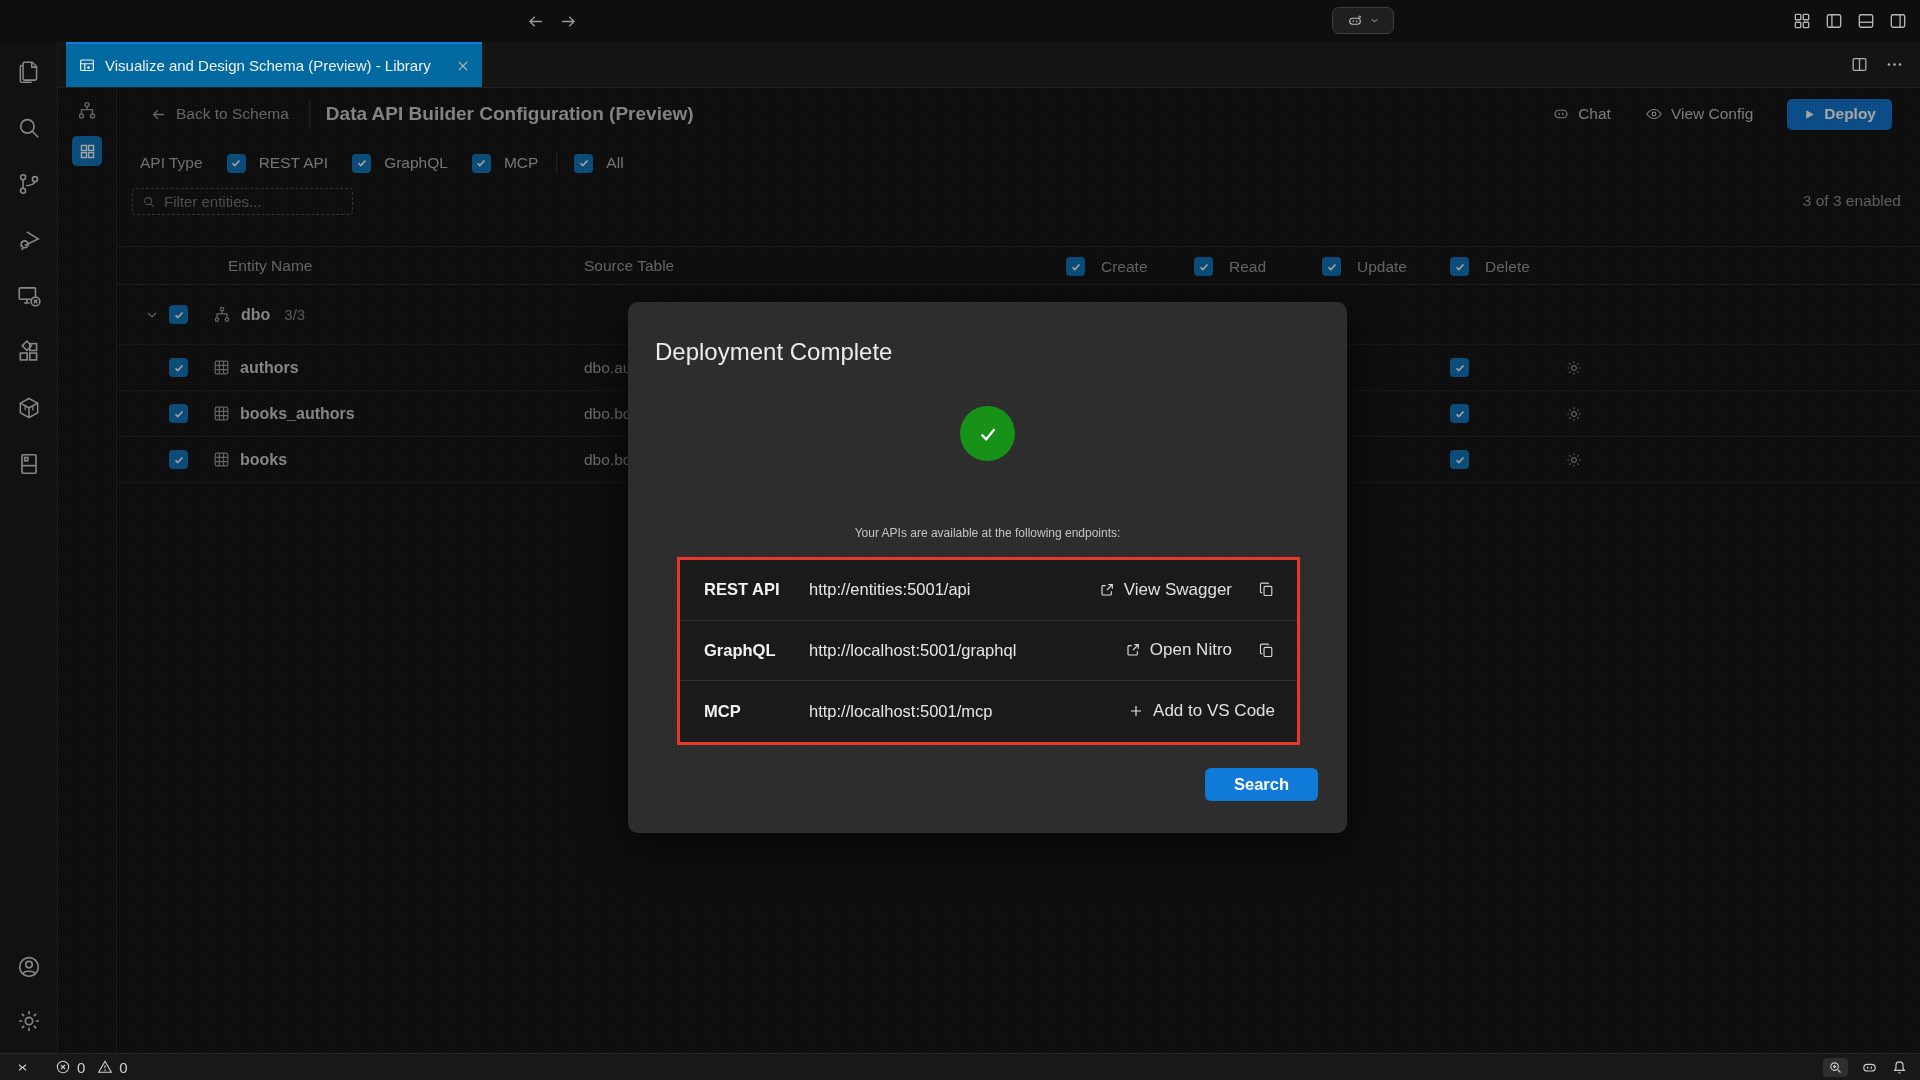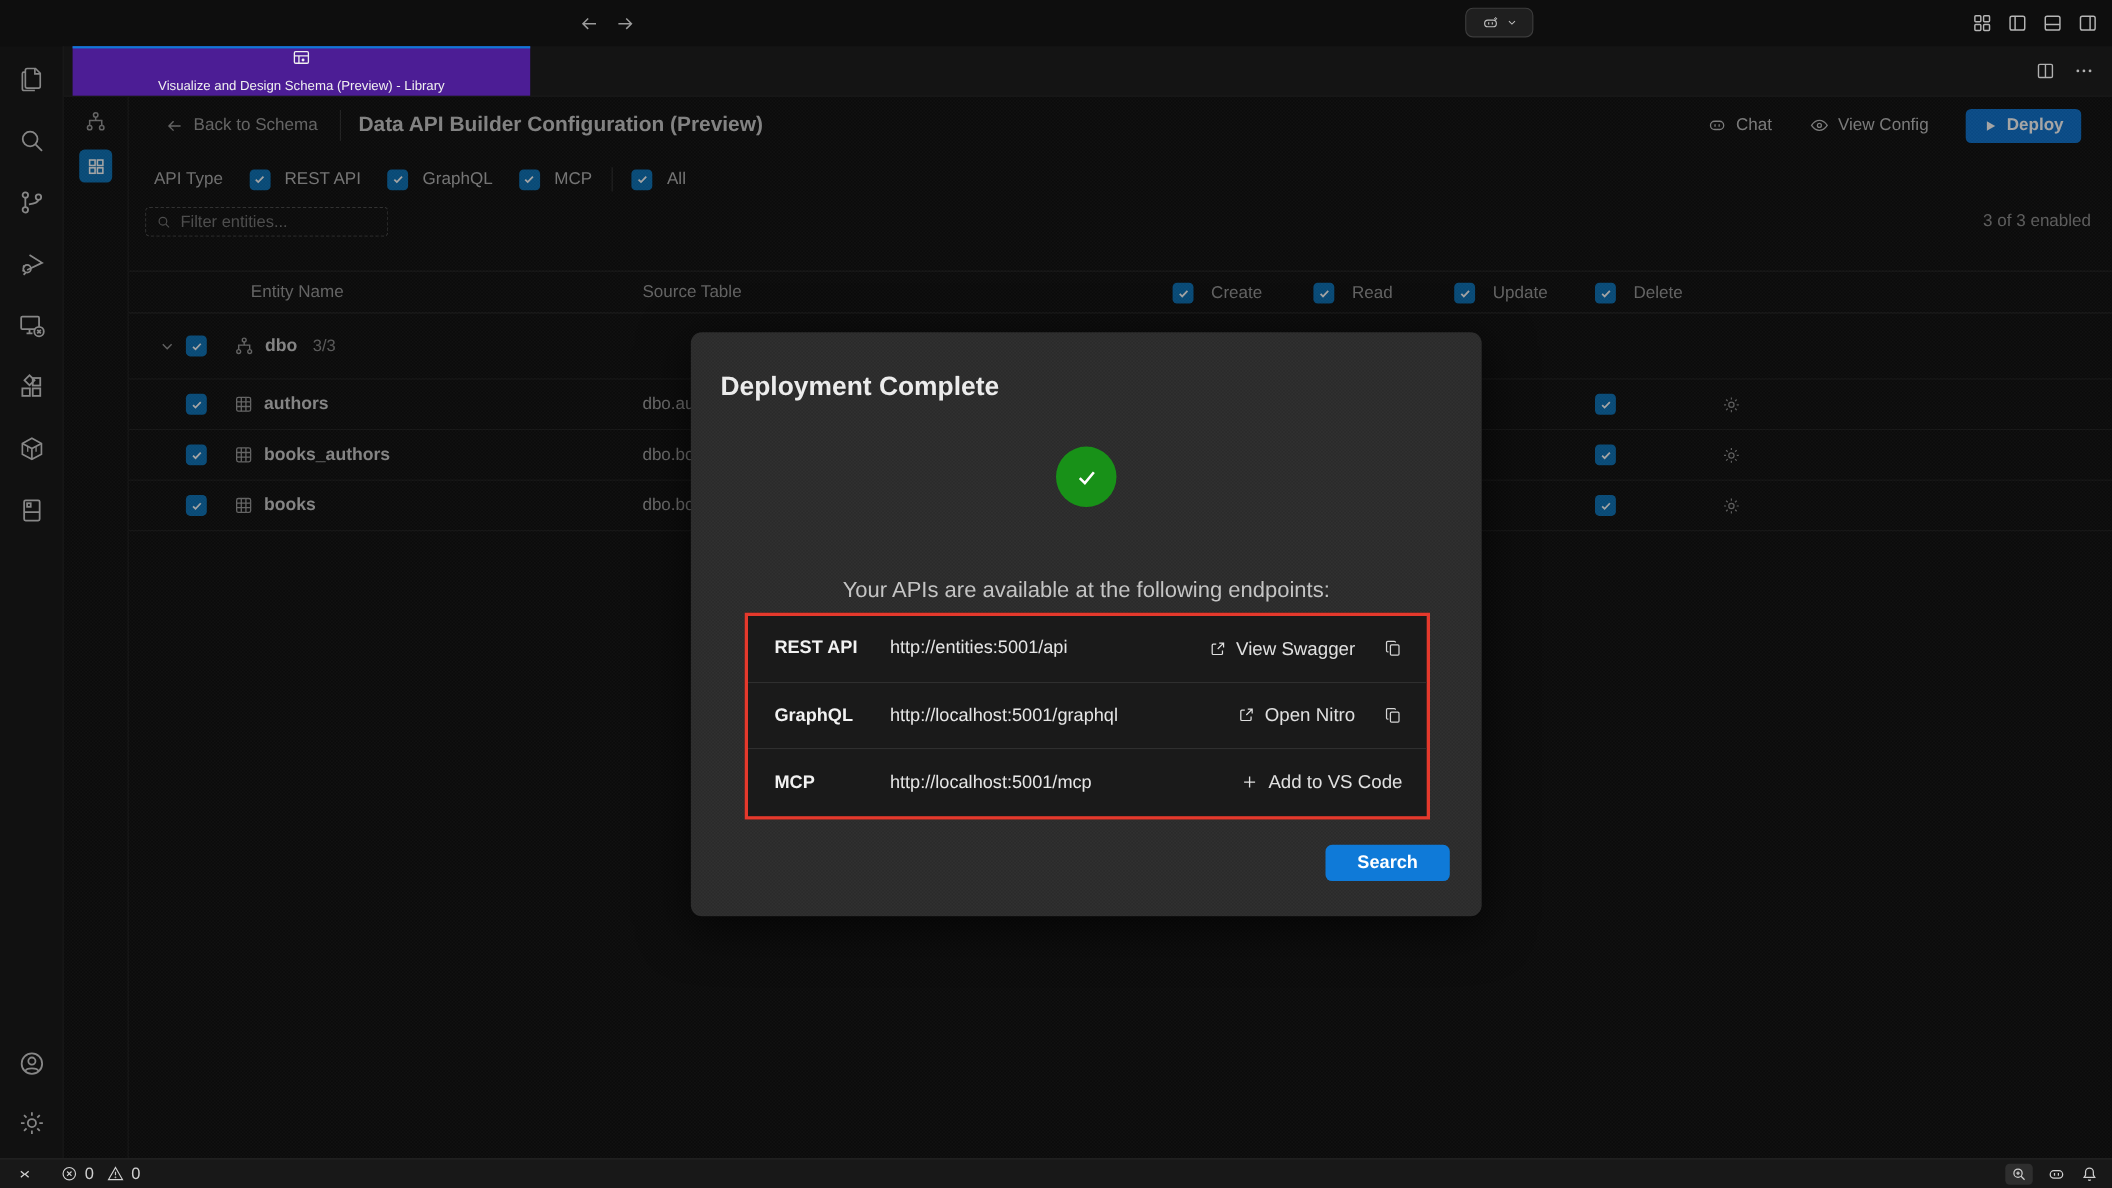--- a/index.html
+++ b/index.html
@@ -17,21 +17,21 @@
   .tb-actions { position:absolute; right:12px; top:0; height:42px; display:flex; align-items:center; gap:12px; color:#b5b5b5; }
 
   
   .activitybar { position:absolute; left:0; top:42px; width:58px; height:1011px; background:#111111; border-right:1px solid #1e1e1e; display:flex; flex-direction:column; align-items:center; }
   .ab-top { display:flex; flex-direction:column; align-items:center; gap:28px; padding-top:16px; }
   .ab-bottom { margin-top:auto; display:flex; flex-direction:column; align-items:center; gap:26px; padding-bottom:18px; }
   .ab-icon { color:#878787; width:28px; height:28px; display:flex; align-items:center; justify-content:center; }
 
   
   .tabbar { position:absolute; left:58px; top:42px; width:1862px; height:46px; background:#141414; border-bottom:1px solid #1f1f1f; display:flex; align-items:stretch; }
-  .tab { margin-left:8px; width:416px; background:#4c1d95; border-top:2px solid #0f7ad8; display:flex; align-items:center; gap:9px; padding:0 12px; color:#f0f0f0; font-size:12px;flex-direction:column; }
+  .tab { margin-left:8px; width:416px; background:#0369a1; border-top:2px solid #0f7ad8; display:flex; align-items:center; gap:9px; padding:0 12px; color:#f0f0f0; font-size:15px; }
   .tab-close { margin-left:auto; color:#bdbdbd; font-size:16px; }
   .editor-actions { margin-left:auto; display:flex; align-items:center; gap:16px; padding-right:16px; color:#b0b0b0; }
 
   
   .webview { position:absolute; left:58px; top:88px; width:1862px; height:965px; background:#111111; }
   .wv-toolbar { position:absolute; left:0; top:0; width:59px; height:965px; border-right:1px solid #222222; display:flex; flex-direction:column; align-items:center; padding-top:8px; gap:10px; }
   .wv-tool { width:30px; height:30px; border-radius:5px; display:flex; align-items:center; justify-content:center; color:#9a9a9a; }
   .wv-tool.active { background:#0d73b8; color:#ffffff; }
   .wv-content { position:absolute; left:59px; top:0; width:1803px; height:965px; }
 
@@ -76,24 +76,24 @@
   .row-gear { position:absolute; left:1448px; color:#8f8f8f; }
 
   
   .dim { position:absolute; left:58px; top:88px; width:1862px; height:965px; background:rgba(0,0,0,0.35); z-index:5; pointer-events:none; }
   .noise::before { content:""; position:absolute; inset:0; border-radius:inherit;
     background-image:repeating-conic-gradient(rgba(255,255,255,0.022) 0% 25%, rgba(0,0,0,0.028) 0% 50%);
     background-size:3px 3px; pointer-events:none; }
 
   
   .modal { position:absolute; left:628px; top:302px; width:719px; height:531px; background:#2b2b2b; border-radius:10px; z-index:10; box-shadow:0 10px 45px rgba(0,0,0,0.65); }
-  .m-title { position:absolute; left:27px; top:36px; font-size:24px; font-weight:bold; color:#ececec; }
+  .m-title { position:absolute; left:27px; top:36px; font-size:24px; font-weight:normal; color:#ececec; }
   .m-check { position:absolute; left:332px; top:104px; width:55px; height:55px; border-radius:50%; background:#189118; display:flex; align-items:center; justify-content:center; color:#ffffff; }
   .m-status { position:absolute; left:0; top:180px; width:100%; text-align:center; font-size:20px; font-weight:bold; color:#ececec; }
-  .m-sub { position:absolute; left:0; top:224px; width:100%; text-align:center; font-size:20px; color:#c4c4c4; }
+  .m-sub { position:absolute; left:0; top:224px; width:100%; text-align:center; font-size:12px; color:#c4c4c4; }
   .endpoints { position:absolute; left:49px; top:255px; width:623px; height:188px; border:3px solid #e5392c; background:#1a1a1a; }
   .ep-row { height:60.6px; display:flex; align-items:center; padding:0 22px 0 24px; border-bottom:1px solid #2f2f2f; }
   .ep-row:last-child { border-bottom:none; }
   .ep-label { width:105px; font-size:16.5px; font-weight:bold; color:#f2f2f2; }
   .ep-url { font-size:16.5px; color:#e6e6e6; }
   .ep-action { margin-left:auto; display:flex; align-items:center; gap:9px; color:#e0e0e0; font-size:17px; }
   .ep-copy { margin-left:26px; color:#d5d5d5; }
   .finish-btn { position:absolute; right:29px; top:466px; width:113px; height:33px; background:#0f7ad8; border:none; border-radius:6px; color:#ffffff; font-size:16.5px; font-weight:bold; font-family:inherit; }
 
   

